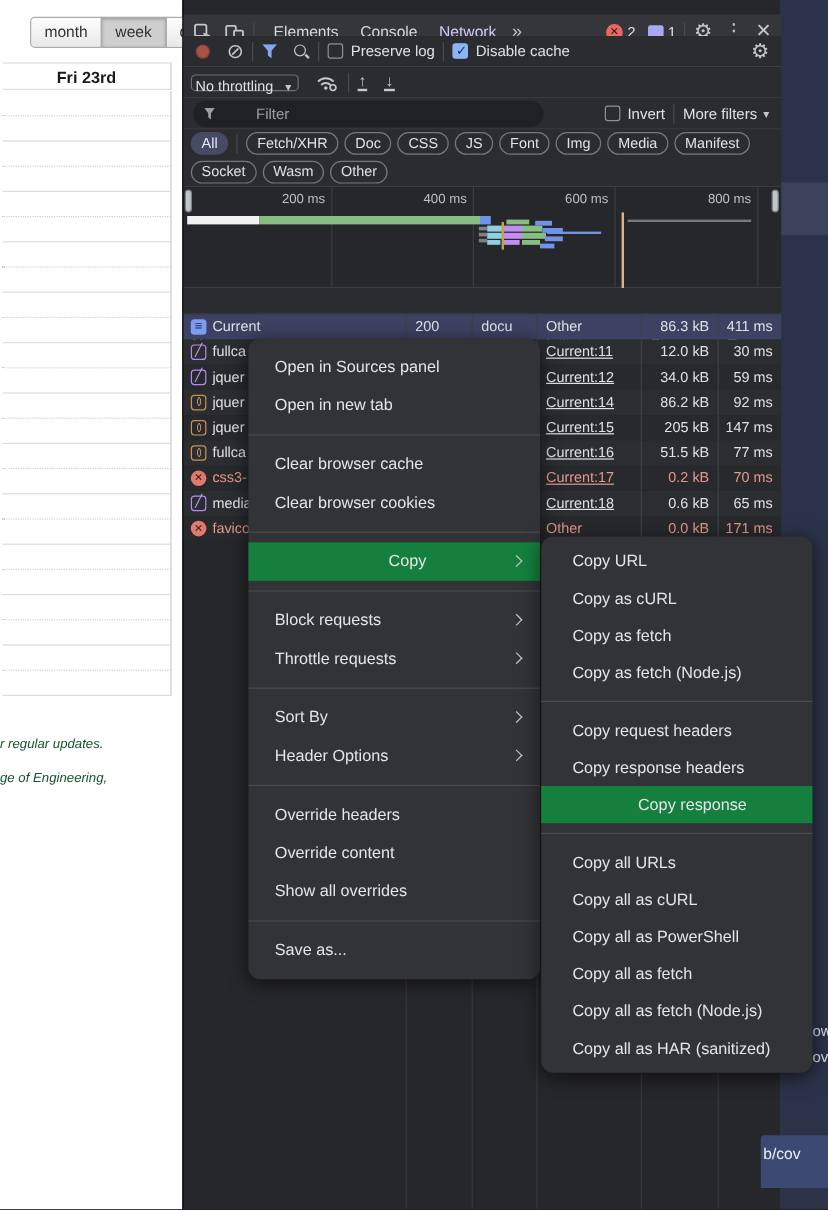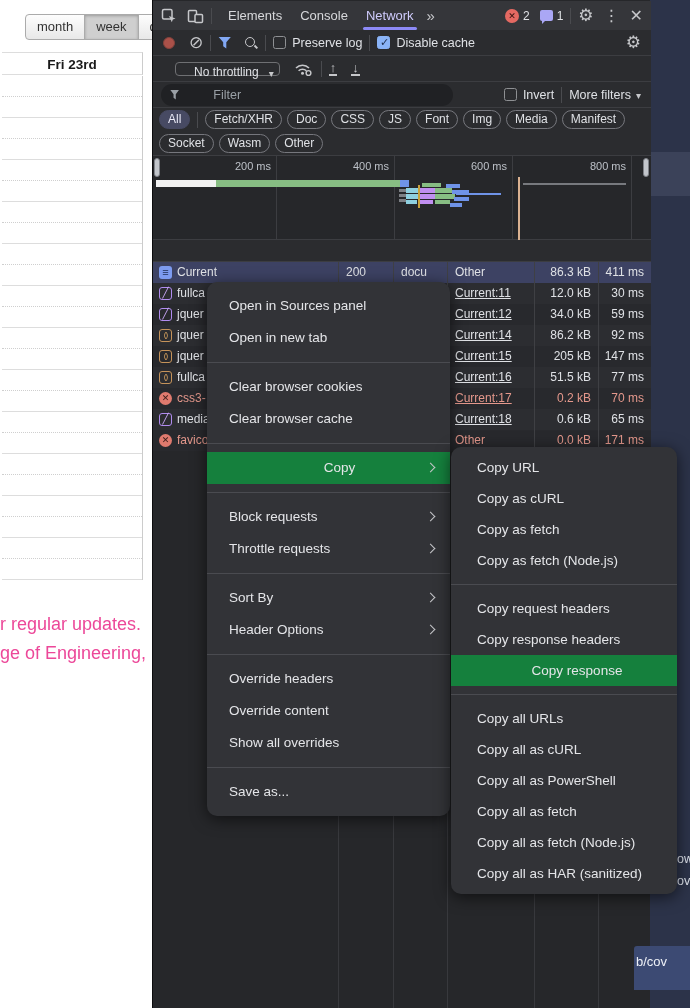--- a/index.html
+++ b/index.html
@@ -14,37 +14,37 @@
     border:1px solid #ababab;margin-left:-1px;line-height:24px;}
   .fc-btn:first-child{border-radius:4px 0 0 4px;margin-left:12px;}
   .fc-btn:last-child{border-radius:0 4px 4px 0;}
   .fc-btn.on{background:#cfcfcf;box-shadow:inset 0 1px 3px rgba(0,0,0,.25);}
   .cal-head{position:absolute;left:2px;top:52px;width:141px;height:23px;border-top:1px solid #ddd;
     border-bottom:1px solid #ddd;border-right:1px solid #ccc;font-weight:bold;font-size:13.5px;
     text-align:center;line-height:23px;color:#1a1a1a;}
   .cal-grid{position:absolute;left:2px;top:76px;width:141px;border-right:1px solid #ccc;}
   .calrow{height:42px;border-bottom:1px solid #ddd;position:relative;}
   .calrow::before{content:"";position:absolute;top:20px;left:0;right:0;border-top:1px dotted #cfcfcf;}
-  .page-text{position:absolute;left:0;white-space:nowrap;font-size:18px;color:#ec4899;}
+  .page-text{position:absolute;left:0;white-space:nowrap;font-size:11px;color:#14532d;font-style:italic;}
 
   
   .navy{position:absolute;left:650px;top:0;width:40px;height:1008px;background:#2c3349;}
   .navy-hl{position:absolute;left:650px;top:152px;width:40px;height:44px;background:#3b4259;}
   .frag{position:absolute;left:677px;width:13px;overflow:hidden;color:#dde2eb;font-size:12.5px;white-space:nowrap;}
   .status-tip{position:absolute;left:634px;top:946px;width:56px;height:44px;background:#3c4a73;
     color:#eef1f7;font-size:13px;padding:8px 0 0 2px;border-top-left-radius:3px;}
 
   
   .dt{position:absolute;left:152px;top:0;width:498px;height:1008px;background:#26272a;border-left:1px solid #0c0c0e;color:#dfe1e5;}
   .bar{position:absolute;left:0;width:498px;display:flex;align-items:center;}
   .vsep{width:1px;height:16px;background:#4a4b4f;margin:0 7px;flex:0 0 1px;}
   .icon-g{color:#c6c7ca;font-size:16px;line-height:1;}
 
   
-  .tabbar{top:1px;height:30px;background:#35363a;border-bottom:1px solid #1f2022;padding:0 8px;}
+  .tabbar{top:12px;height:30px;background:#35363a;border-bottom:1px solid #1f2022;padding:0 8px;}
   .tab{font-size:13px;color:#d7d8db;padding:0 9px;height:30px;line-height:30px;position:relative;}
   .tab.on{color:#cfcbfc;}
   .tab.on::after{content:"";position:absolute;left:6px;right:6px;bottom:1px;height:3px;border-radius:3px;background:#8d8af6;}
   .morechev{font-size:15px;color:#c6c7ca;padding:0 4px;}
   .badge-err{width:14px;height:14px;border-radius:50%;background:#e46962;color:#33110e;font-size:9px;font-weight:bold;
     display:flex;align-items:center;justify-content:center;margin-right:4px;}
   .badge-msg{width:13px;height:11px;border-radius:2px;background:#aaa7f5;margin:0 4px 0 10px;position:relative;}
   .badge-msg::after{content:"";position:absolute;left:2px;bottom:-3px;border:3px solid transparent;border-top-color:#aaa7f5;border-left-color:#aaa7f5;}
   .cnt{font-size:12px;color:#dfe1e5;}
 
@@ -56,21 +56,21 @@
   .mag::before{content:"";position:absolute;left:1px;top:1px;width:8px;height:8px;border:1.8px solid #c6c7ca;border-radius:50%;}
   .mag::after{content:"";position:absolute;left:10px;top:10px;width:4px;height:1.8px;background:#c6c7ca;transform:rotate(45deg);}
   .cb{width:13px;height:13px;border:1.5px solid #8e9093;border-radius:2.5px;margin-right:6px;flex:0 0 13px;}
   .cb.ck{background:#8ab4f8;border-color:#8ab4f8;position:relative;}
   .cb.ck::after{content:"✓";position:absolute;left:1.5px;top:-1.5px;font-size:11px;color:#1d2c4d;font-weight:bold;}
   .lbl{font-size:12.5px;color:#dfe1e5;}
 
   
   .thbar{top:56px;height:26px;background:#2b2c2f;border-bottom:1px solid #3c3d41;padding:0 6px;}
   .sel{position:relative;height:14px;border:1px solid #6f7073;border-radius:4px;font-size:12px;
-    padding:0 20px 0 18px;line-height:19px;color:#dfe1e5;margin-left:16px;}
+    padding:0 20px 0 3px;line-height:19px;color:#dfe1e5;}
   .sel .dd{position:absolute;right:5px;top:1px;font-size:10px;color:#c6c7ca;}
   .tray{border-bottom:2px solid #c6c7ca;padding:0 1px 0.5px 1px;font-size:13px;color:#c6c7ca;line-height:1;}
 
   
   .fbar{top:82px;height:26px;background:#2b2c2f;border-bottom:1px solid #3c3d41;padding:0 8px;}
   .fpill{display:flex;align-items:center;width:292px;height:22px;border-radius:11px;background:#202124;padding:0 9px;gap:26px;}
   .fpill .funnel{background:#9aa0a6;width:11px;height:10px;margin-right:6px;}
   .fpill input{background:transparent;border:none;outline:none;color:#dfe1e5;font-size:12.5px;width:100%;}
   .fpill input::placeholder{color:#9aa0a6;}
   .spacer{flex:1;}
@@ -406,22 +406,22 @@
     <div class="vgrid" style="left:381px;"></div>
     <div class="vgrid" style="left:445px;"></div>
   </div>
 
   <div class="status-tip">b/cov</div>
 
   <div class="menu cmenu">
     <div class="mi"><span>Open in Sources panel</span></div>
     <div class="mi"><span>Open in new tab</span></div>
     <div class="msep"></div>
+    <div class="mi"><span>Clear browser cache</span></div>
     <div class="mi"><span>Clear browser cookies</span></div>
-    <div class="mi"><span>Clear browser cache</span></div>
     <div class="msep"></div>
     <div class="mi hl"><span>Copy</span><span class="chev"></span></div>
     <div class="msep"></div>
     <div class="mi"><span>Block requests</span><span class="chev"></span></div>
     <div class="mi"><span>Throttle requests</span><span class="chev"></span></div>
     <div class="msep"></div>
     <div class="mi"><span>Sort By</span><span class="chev"></span></div>
     <div class="mi"><span>Header Options</span><span class="chev"></span></div>
     <div class="msep"></div>
     <div class="mi"><span>Override headers</span></div>

